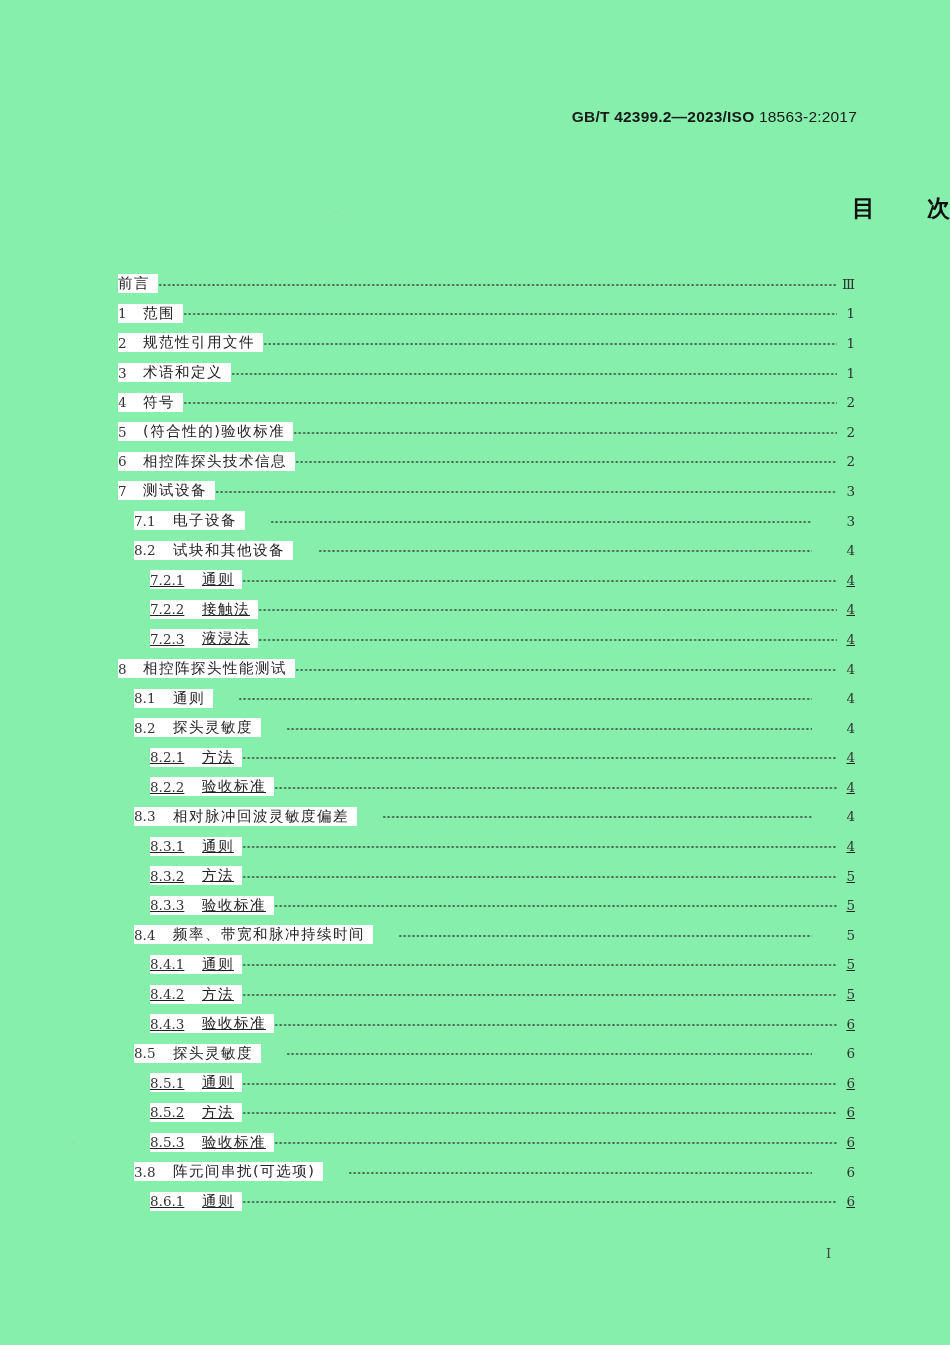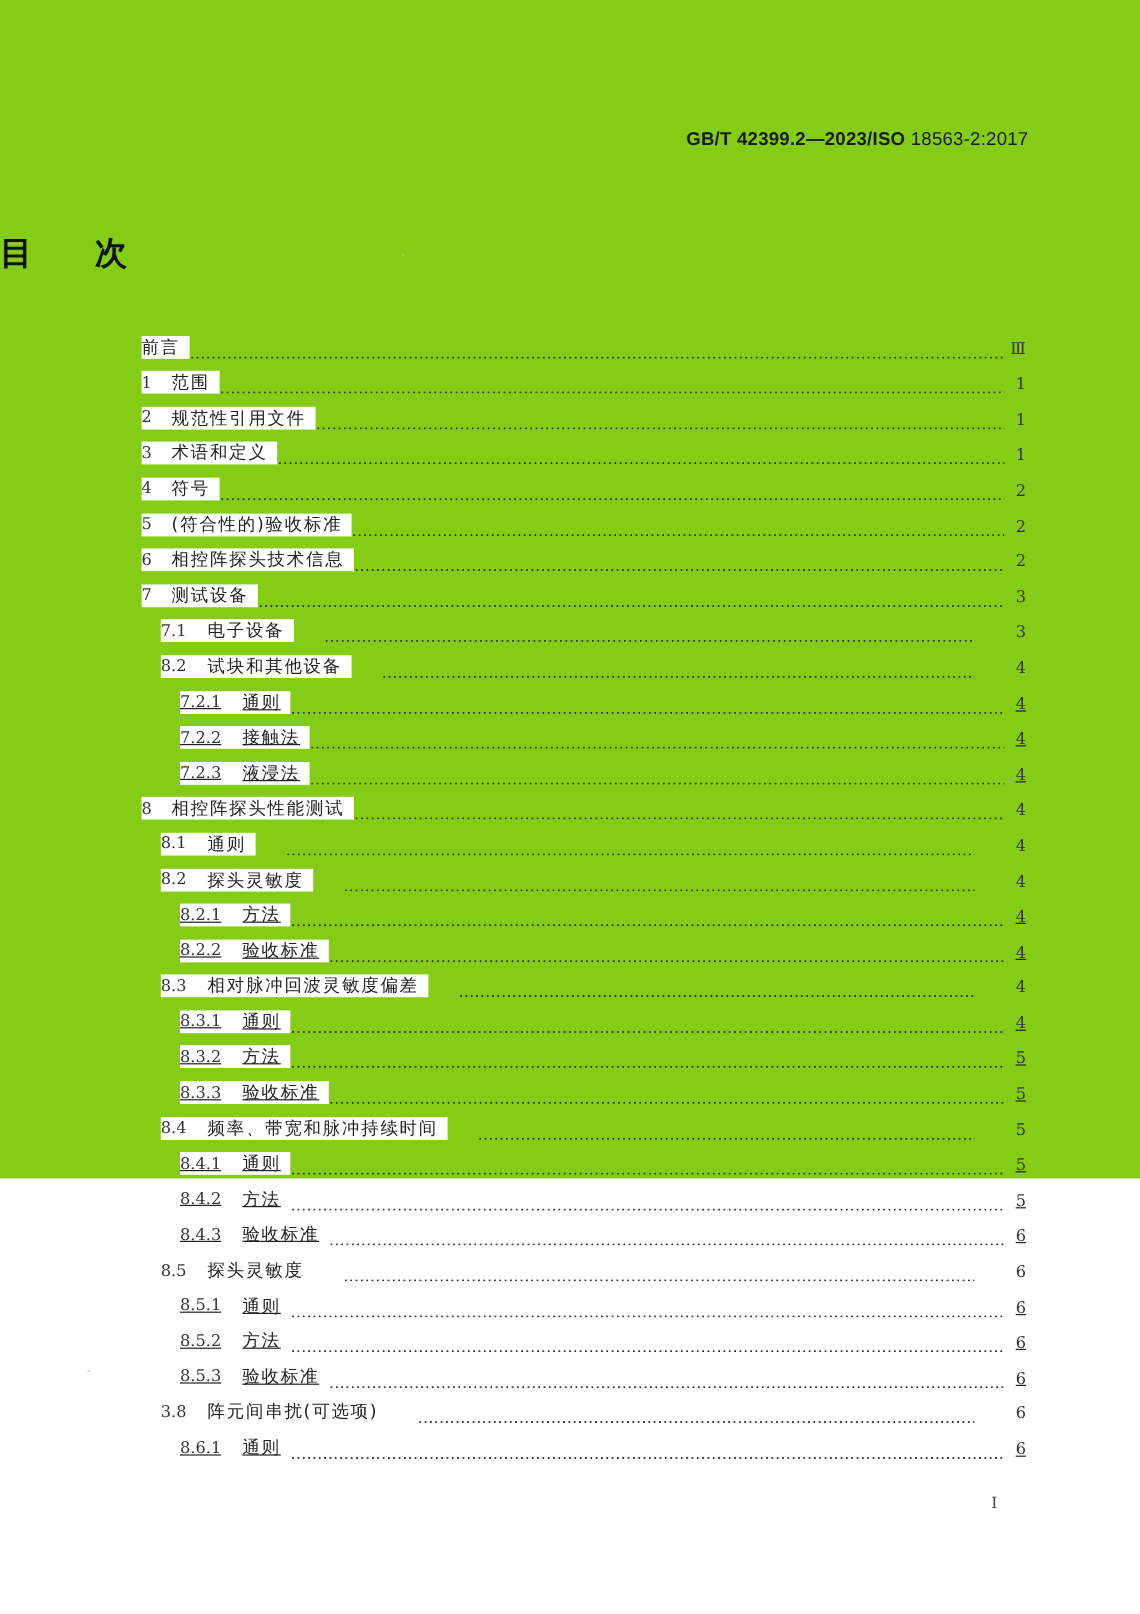--- a/index.html
+++ b/index.html
@@ -12,61 +12,61 @@
       height: 1345px;
       position: relative;
       overflow: hidden;
       font-family: "DejaVu Serif", "Liberation Serif", serif;
       color: #1a1a1a;
     }
     .page {
       position: absolute;
       left: 0; top: 0;
       width: 950px;
-      height: 982px;
-      background: #84cc16;
+      height: 1345px;
+      background: #86efac;
     }
     .std-header {
       position: absolute;
       top: 108px;
       right: 93px;
       font-family: "Liberation Sans", "DejaVu Sans", sans-serif;
       font-size: 15.5px;
       font-weight: bold;
       letter-spacing: 0.2px;
       color: #1a1a1a;
       white-space: nowrap;
     }
     .std-header .num {
       font-weight: normal;
     }
     .toc-title {
       position: absolute;
       top: 193px;
       left: 0;
       width: 950px;
-      text-align: left;
+      text-align: right;
       font-family: "DejaVu Sans", sans-serif;
-      font-size: 27px;
+      font-size: 23px;
       font-weight: bold;
       letter-spacing: 0;
       color: #111;
     }
     .toc-title .c1 { display: inline-block; margin-right: 52px; }
     .toc {
       position: absolute;
       left: 118px;
       top: 269px;
       width: 737px;
     }
     .toc-row {
       position: relative;
       height: 29.6px;
       display: flex;
-      align-items: flex-end;
+      align-items: center;
       font-size: 14.5px;
       font-family: "DejaVu Sans", sans-serif;
       color: #222;
     }
     .toc-row .entry {
       display: flex;
       align-items: center;
       white-space: nowrap;
       background: #fff;
       padding-right: 8px;

